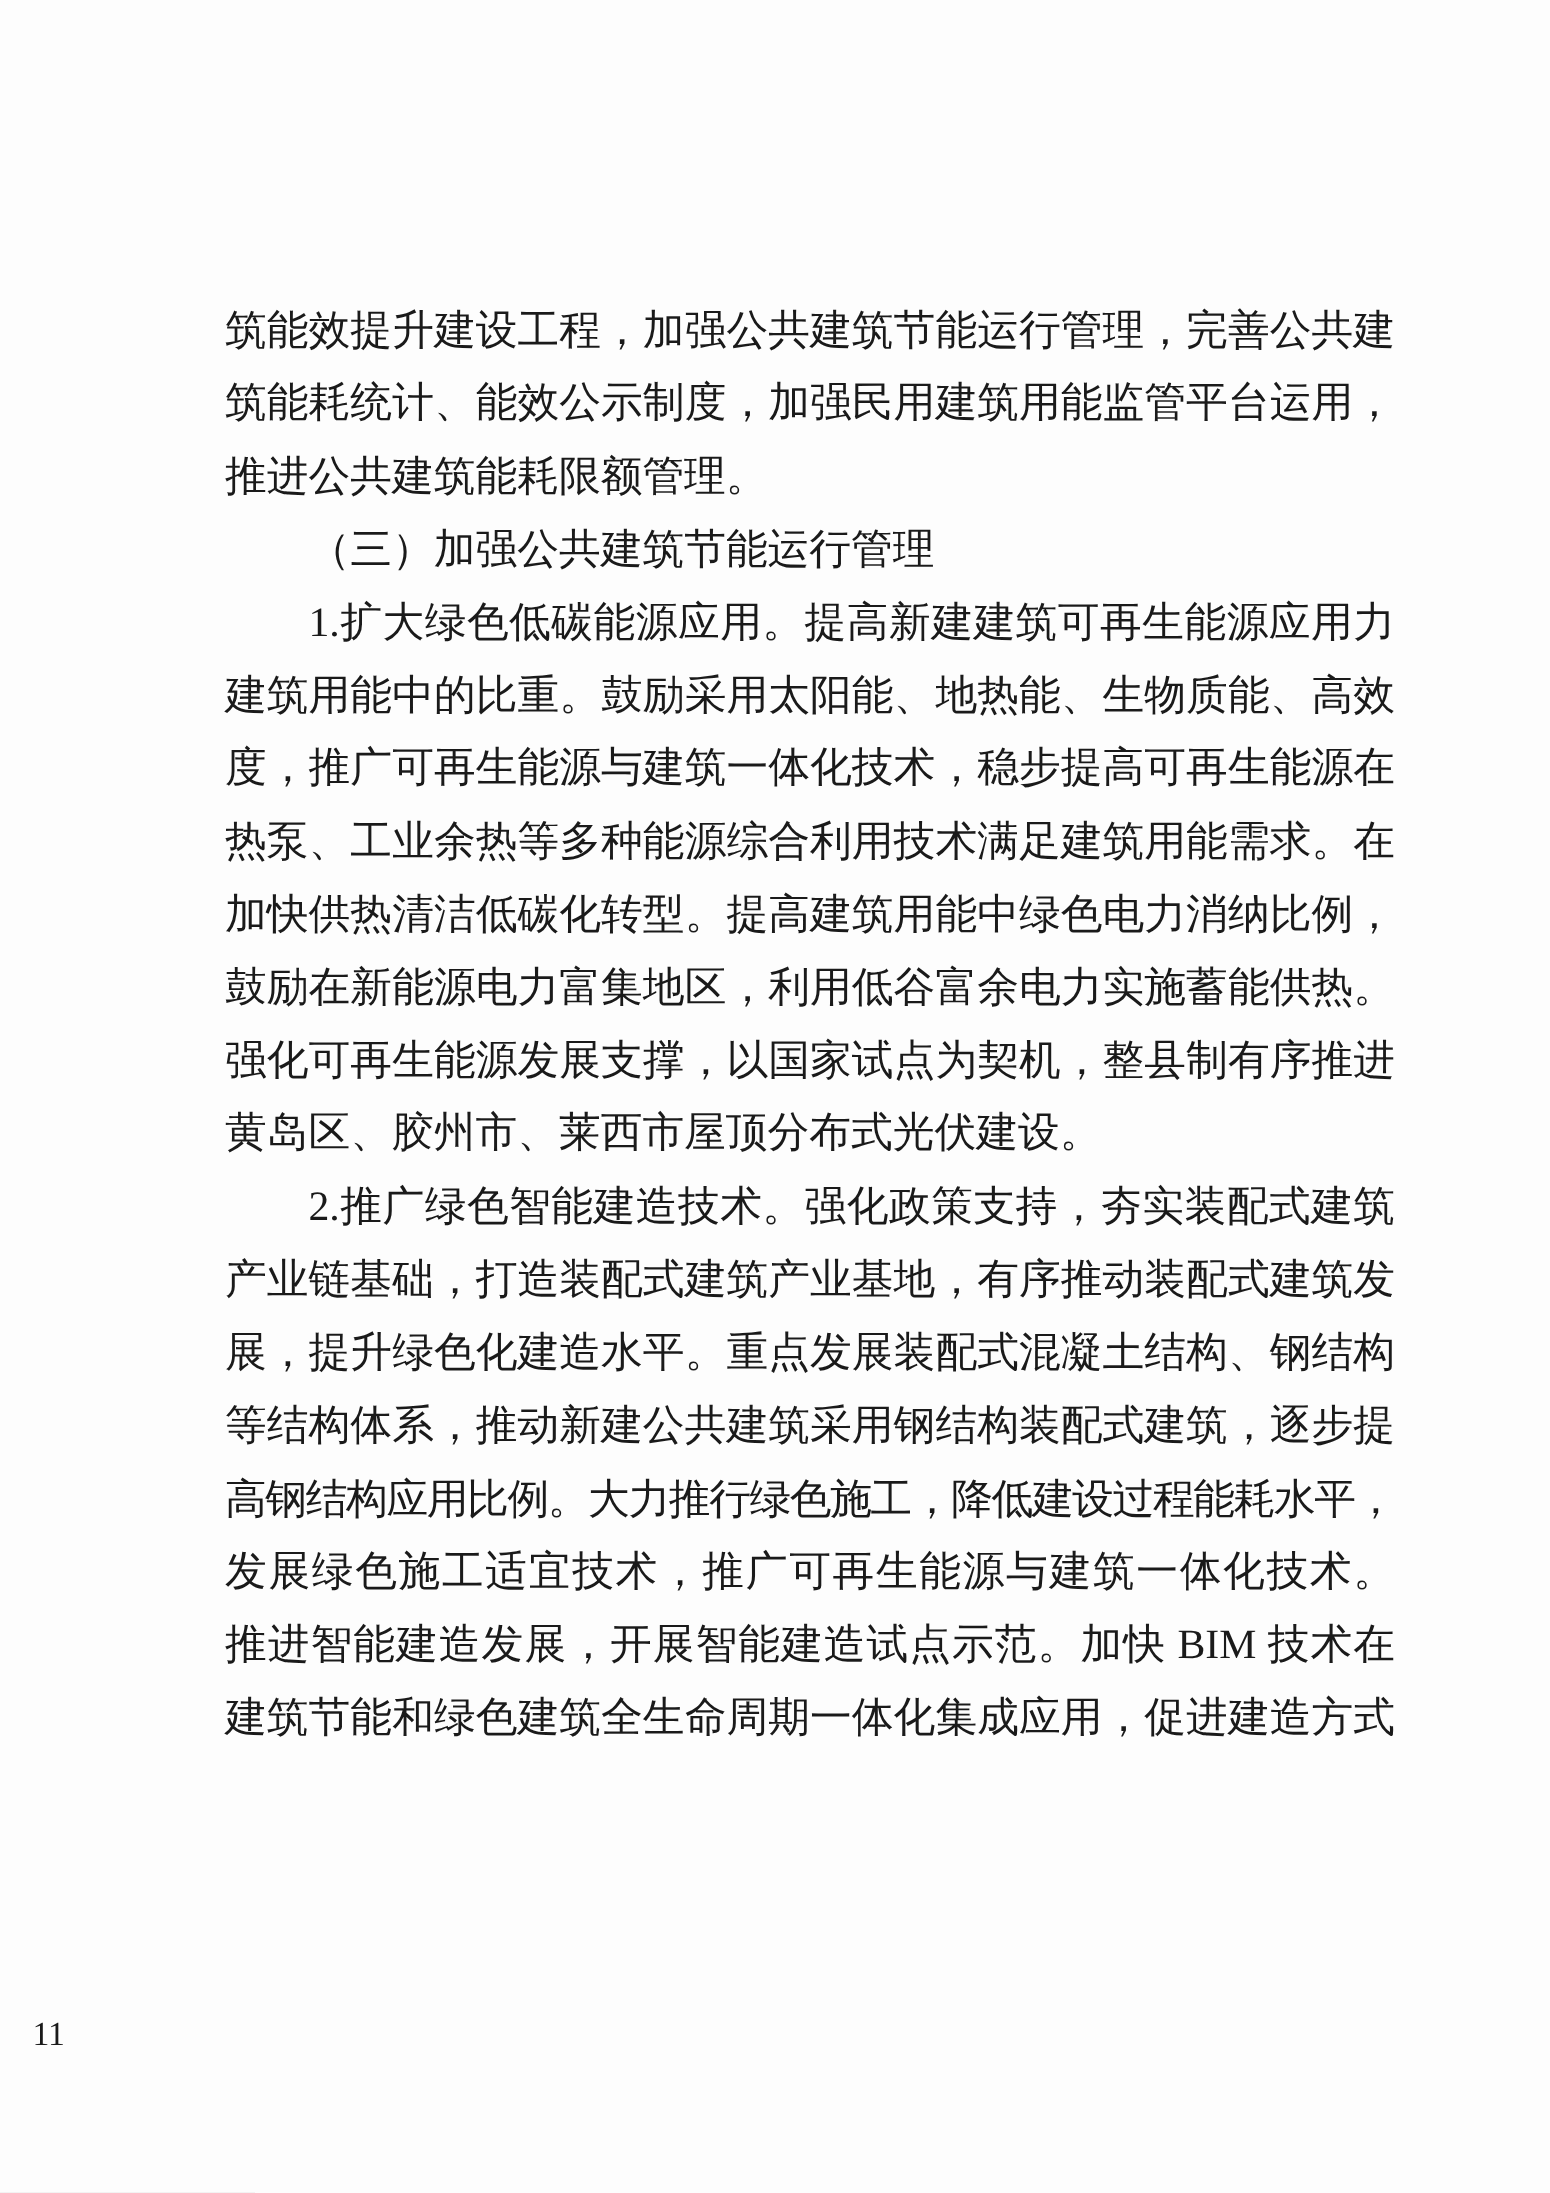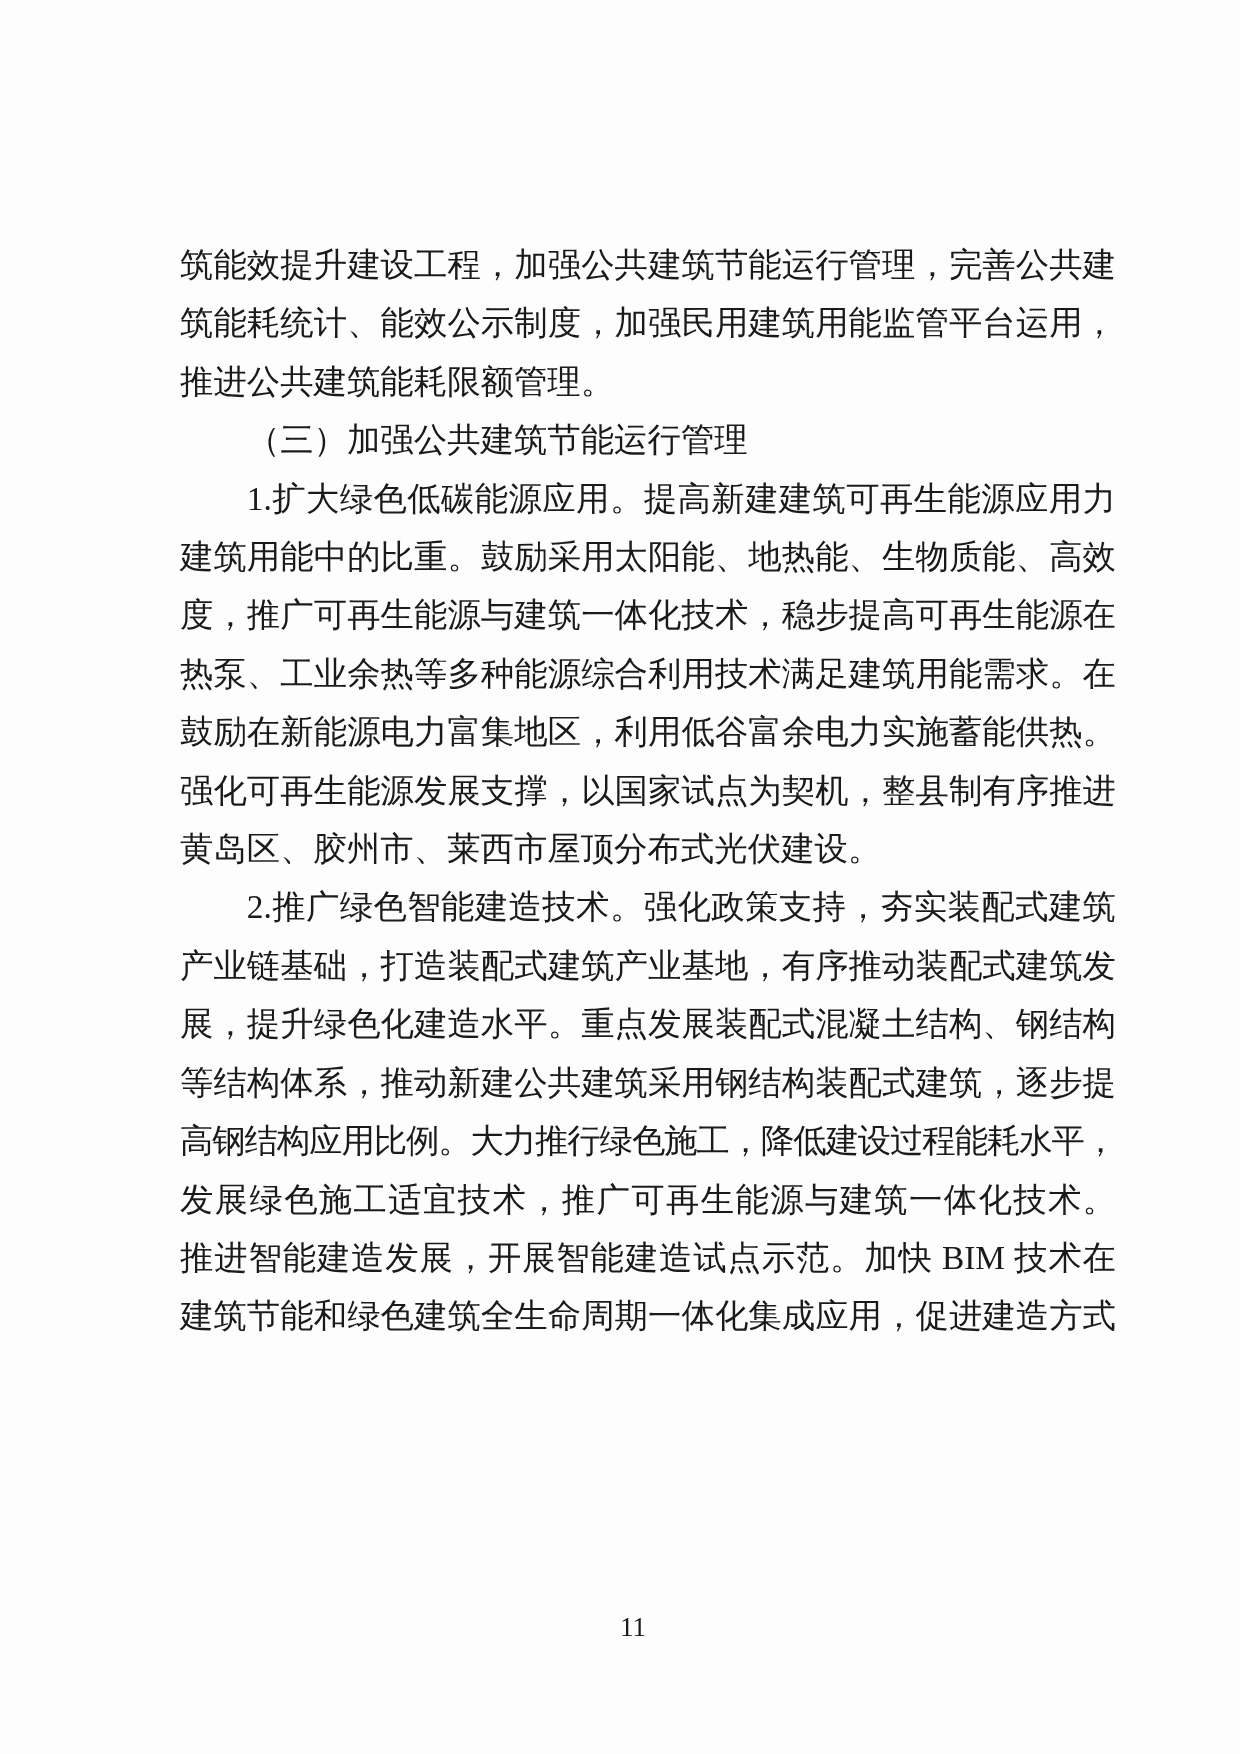--- a/index.html
+++ b/index.html
@@ -34,40 +34,41 @@
   .line.e { text-align-last: left; }
   
   .line.ind { text-indent: 2em; }
   
   .line.tight { letter-spacing: -1.15px; }
   .page-number {
     position: absolute;
     left: 0;
     top: 1612px;
     width: 100%;
-    text-align: center;
+    text-align: left;
     text-indent: 26px; 
     font-size: 27px;
     color: #1a1a1a;
     font-family: "Liberation Serif", "DejaVu Serif", serif;
   }
 </style>
 </head>
 <body>
 
 <div class="page">
   <div class="text-block">
     <div class="line j">筑能效提升建设工程，加强公共建筑节能运行管理，完善公共建</div>
     <div class="line j">筑能耗统计、能效公示制度，加强民用建筑用能监管平台运用，</div>
     <div class="line e">推进公共建筑能耗限额管理。</div>
     <div class="line e ind">（三）加强公共建筑节能运行管理</div>
     <div class="line j ind">1.扩大绿色低碳能源应用。提高新建建筑可再生能源应用力</div>
     <div class="line j">建筑用能中的比重。鼓励采用太阳能、地热能、生物质能、高效</div>
     <div class="line j">度，推广可再生能源与建筑一体化技术，稳步提高可再生能源在</div>
     <div class="line j">热泵、工业余热等多种能源综合利用技术满足建筑用能需求。在</div>
+    <div class="line j">加快供热清洁低碳化转型。提高建筑用能中绿色电力消纳比例，</div>
     <div class="line j">鼓励在新能源电力富集地区，利用低谷富余电力实施蓄能供热。</div>
     <div class="line j">强化可再生能源发展支撑，以国家试点为契机，整县制有序推进</div>
     <div class="line e">黄岛区、胶州市、莱西市屋顶分布式光伏建设。</div>
     <div class="line j ind">2.推广绿色智能建造技术。强化政策支持，夯实装配式建筑</div>
     <div class="line j">产业链基础，打造装配式建筑产业基地，有序推动装配式建筑发</div>
     <div class="line j">展，提升绿色化建造水平。重点发展装配式混凝土结构、钢结构</div>
     <div class="line j">等结构体系，推动新建公共建筑采用钢结构装配式建筑，逐步提</div>
     <div class="line j tight">高钢结构应用比例。大力推行绿色施工，降低建设过程能耗水平，</div>
     <div class="line j">发展绿色施工适宜技术，推广可再生能源与建筑一体化技术。</div>
     <div class="line j">推进智能建造发展，开展智能建造试点示范。加快 BIM 技术在</div>

